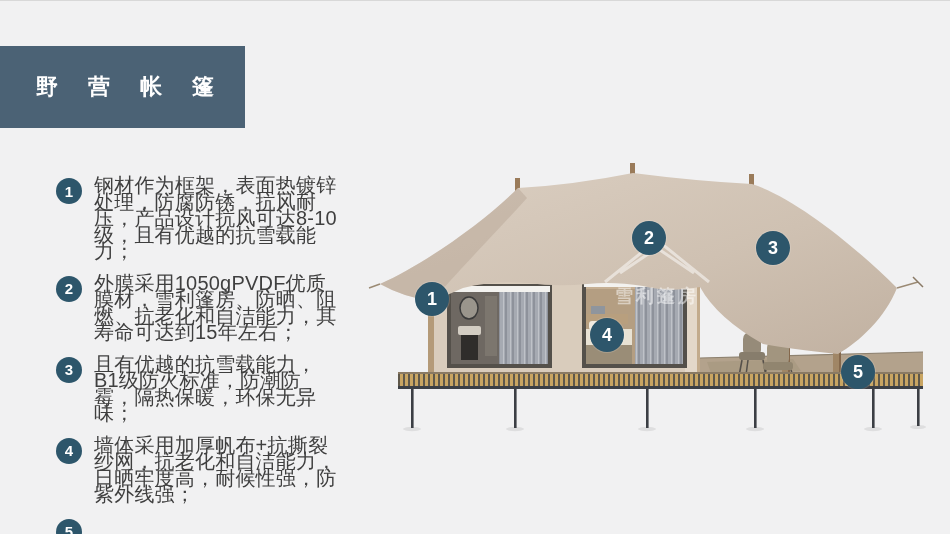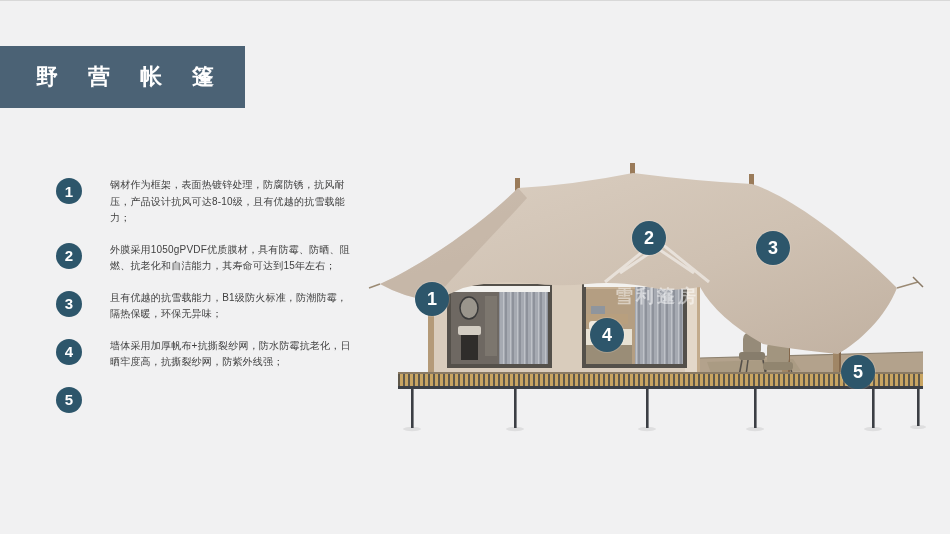--- a/index.html
+++ b/index.html
@@ -7,42 +7,42 @@
     width:950px;height:534px;overflow:hidden;
     font-family:"Liberation Sans","DejaVu Sans",sans-serif;
     background:#e9e9ea;
   }
   .slide{
     position:relative;width:950px;height:534px;
     background:#f1f1f2;border-top:1px solid #d8d8d8;
   }
   
   .title-block{
-    position:absolute;left:0;top:45px;width:245px;height:62px;
+    position:absolute;left:0;top:45px;width:245px;height:82px;
     background:#4b6275;display:flex;align-items:center;
   }
   .title-block h1{
     margin:0;padding-left:36px;color:#ffffff;font-size:22px;font-weight:bold;
     letter-spacing:30px;white-space:nowrap;overflow:hidden;
   }
   
   .features{
     position:absolute;left:56px;top:176px;width:310px;
     list-style:none;margin:0;padding:0;
   }
   .feature{
     display:flex;align-items:flex-start;margin-bottom:15px;
   }
   .badge{
     flex:0 0 auto;width:26px;height:26px;border-radius:50%;
     background:#2d566b;color:#ffffff;font-size:15px;font-weight:bold;
     display:flex;align-items:center;justify-content:center;margin-top:1px;
   }
   .feature-text{
-    margin-left:28px;width:245px;font-size:10px;line-height:16.5px;
+    margin-left:12px;width:245px;font-size:20px;line-height:16.5px;
     color:#3f3f3f;letter-spacing:0.2px;
   }
   
   .tent-figure{position:absolute;left:365px;top:155px;width:575px;height:290px;}
   
   .marker{
     position:absolute;width:34px;height:34px;border-radius:50%;
     background:#2d566b;color:#ffffff;font-size:18px;font-weight:bold;
     display:flex;align-items:center;justify-content:center;
     box-shadow:0 0 0 1px rgba(255,255,255,0.15);
@@ -62,29 +62,29 @@
     <h1>野营帐篷</h1>
   </div>
 
   <ul class="features">
     <li class="feature">
       <span class="badge">1</span>
       <span class="feature-text">钢材作为框架，表面热镀锌处理，防腐防锈，抗风耐压，产品设计抗风可达8-10级，且有优越的抗雪载能力；</span>
     </li>
     <li class="feature">
       <span class="badge">2</span>
-      <span class="feature-text">外膜采用1050gPVDF优质膜材，具有防霉、防晒、阻燃、抗老化和自洁能力，其寿命可达到15年左右；</span>
+      <span class="feature-text">外膜采用1050gPVDF优质膜材，雪利篷房、防晒、阻燃、抗老化和自洁能力，其寿命可达到15年左右；</span>
     </li>
     <li class="feature">
       <span class="badge">3</span>
       <span class="feature-text">且有优越的抗雪载能力，B1级防火标准，防潮防霉，隔热保暖，环保无异味；</span>
     </li>
     <li class="feature">
       <span class="badge">4</span>
-      <span class="feature-text">墙体采用加厚帆布+抗撕裂纱网，防水防霉抗老化，日晒牢度高，抗撕裂纱网，防紫外线强；</span>
+      <span class="feature-text">墙体采用加厚帆布+抗撕裂纱网，抗老化和自洁能力，日晒牢度高，耐候性强，防紫外线强；</span>
     </li>
     <li class="feature">
       <span class="badge">5</span>
     </li>
   </ul>
 
   <svg class="tent-figure" viewBox="0 0 575 290" aria-hidden="true">
     <defs>
       <linearGradient id="canopyGrad" x1="0" y1="0" x2="1" y2="1">
         <stop offset="0" stop-color="#dbcfc2"></stop>

